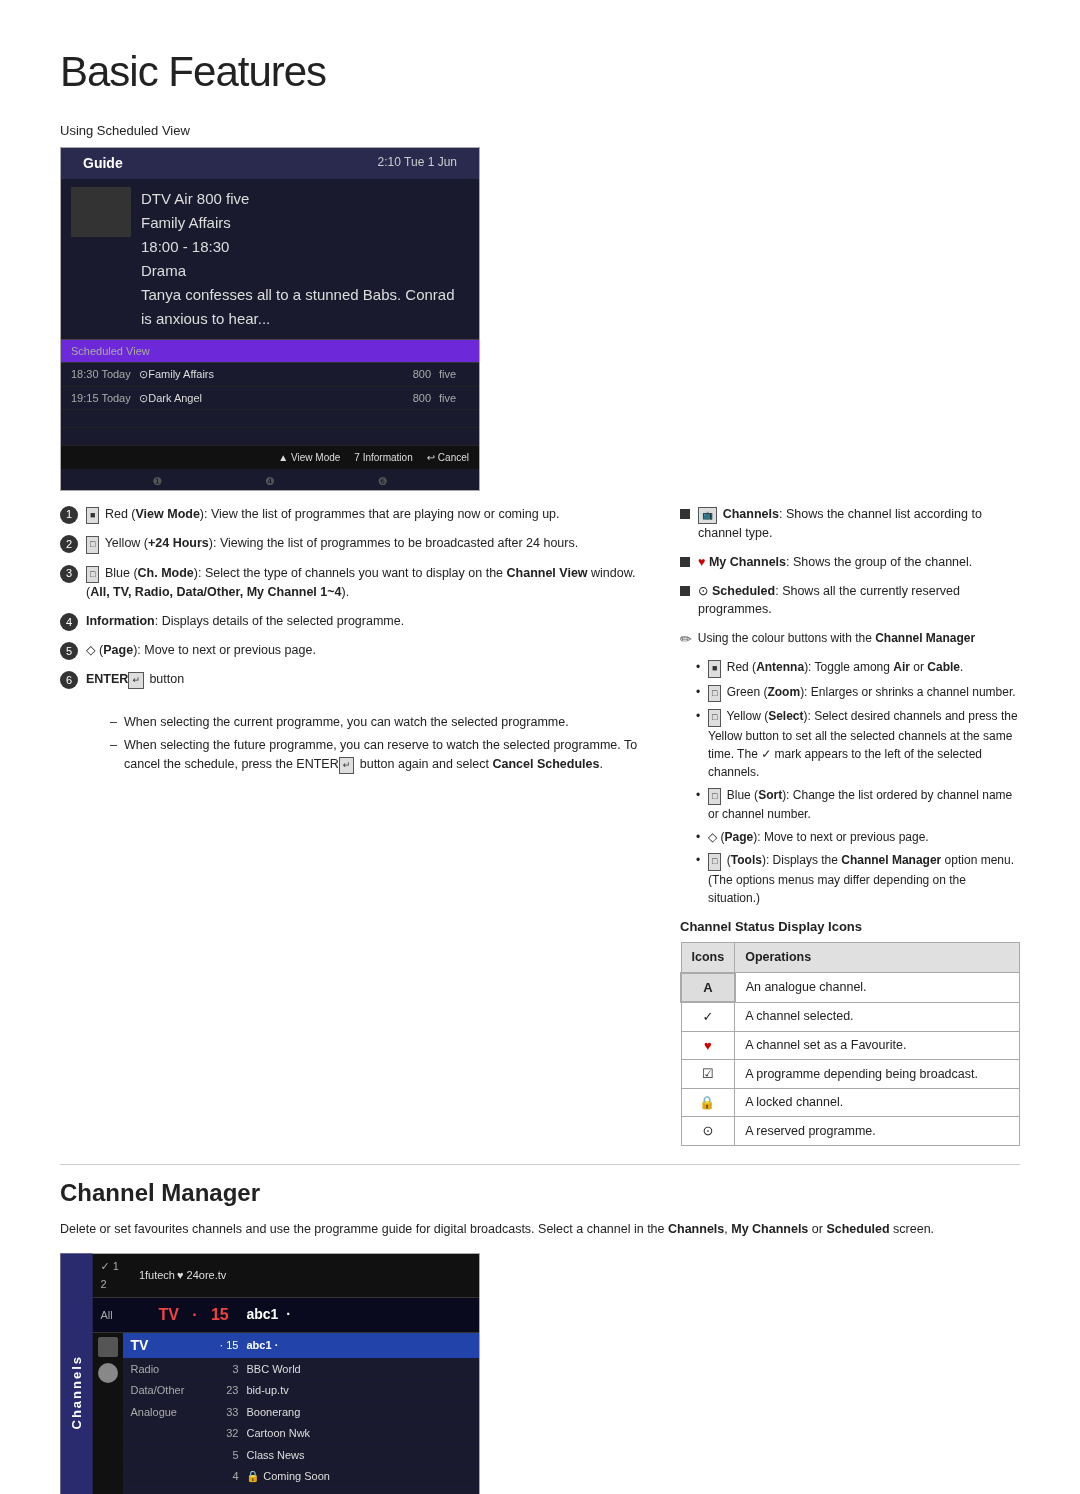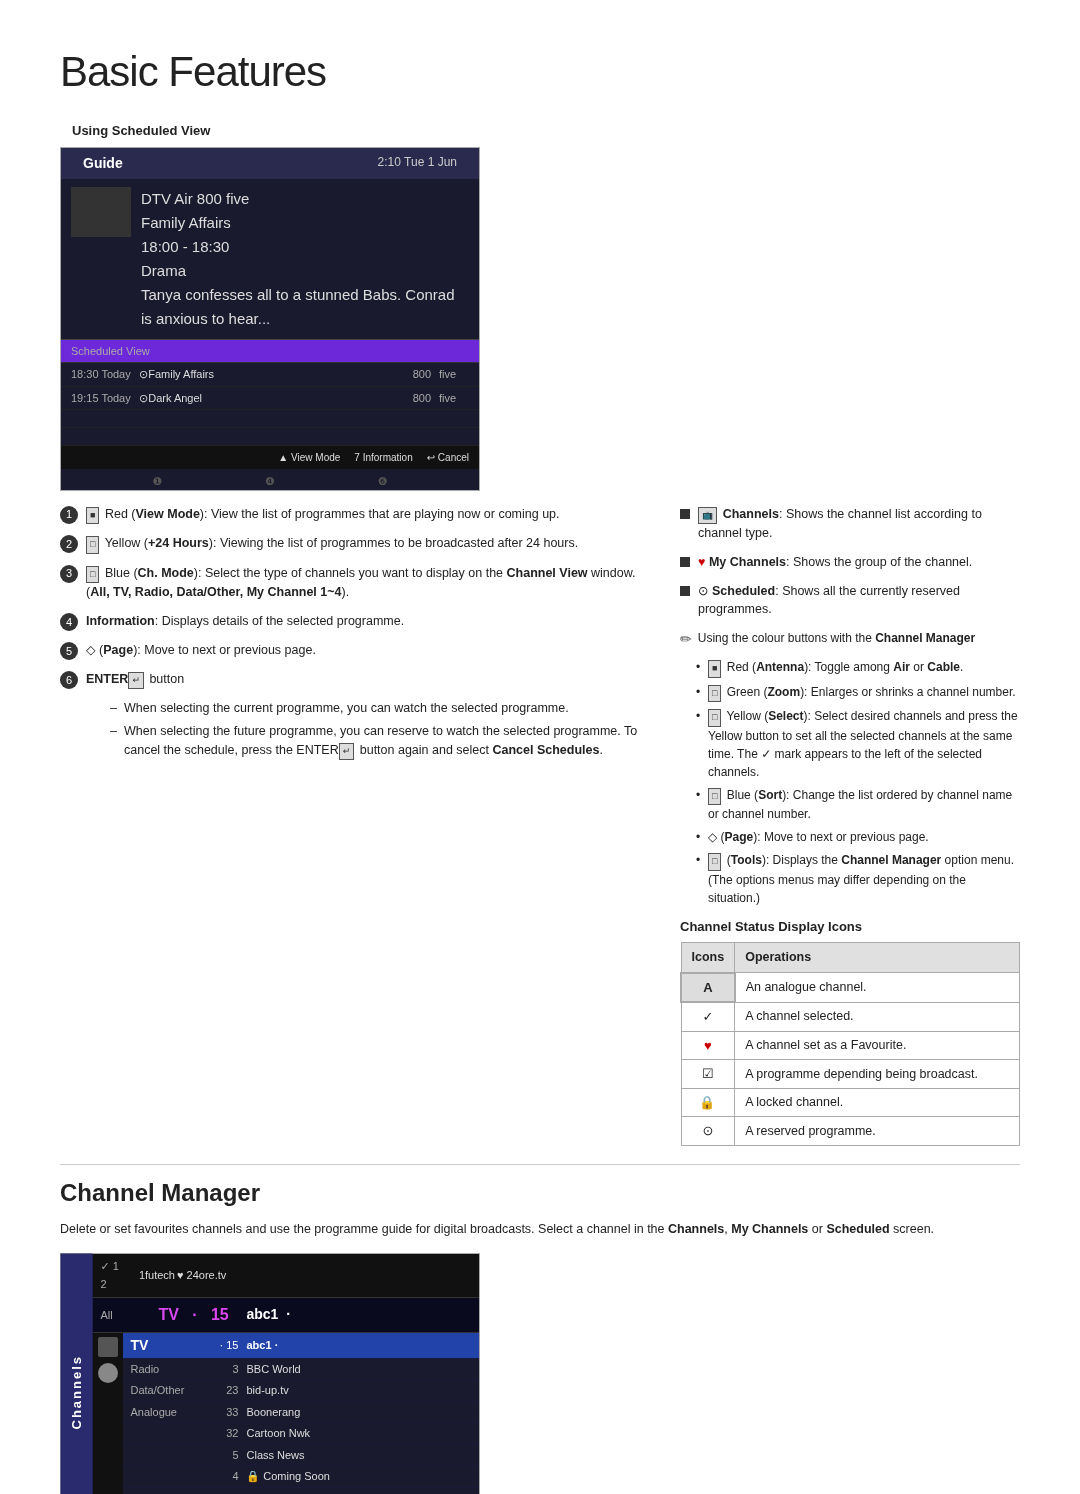--- a/index.html
+++ b/index.html
@@ -14,25 +14,24 @@
       line-height: 1.5;
     }
     h1.page-title {
       font-size: 42px;
       font-weight: 300;
       color: #222;
       margin-bottom: 18px;
       letter-spacing: -1px;
     }
     .section-label {
-      font-weight: bold;
+      font-weight: normal;
       font-size: 13px;
       margin-bottom: 6px;
       display: block;
-      margin-left: 12px;
     }
     
     .guide-box {
       border: 1px solid #aaa;
       background: #1a1a2e;
       color: #fff;
       font-size: 11px;
       margin-bottom: 14px;
       width: 420px;
     }
@@ -127,21 +126,21 @@
       color: #fff;
       font-size: 11px;
       display: flex;
       align-items: center;
       justify-content: center;
       flex-shrink: 0;
       margin-top: 1px;
     }
     .num-item p { font-size: 12.5px; line-height: 1.5; }
     .num-item p b { font-weight: bold; }
-    .sub-bullets { margin-top: 10px; margin-left: 24px; }
+    .sub-bullets { margin-top: 24px; margin-left: 24px; }
     .sub-bullets li { font-size: 12.5px; line-height: 1.5; list-style: none; padding-left: 14px; position: relative; margin-bottom: 4px; }
     .sub-bullets li::before { content: "–"; position: absolute; left: 0; }
     
     .right-bullets { list-style: none; margin: 0; padding: 0; }
     .right-bullets > li {
       display: flex;
       gap: 8px;
       margin-bottom: 10px;
       font-size: 12.5px;
       line-height: 1.5;
@@ -468,21 +467,21 @@
           </div>
           <div style="display:flex;flex-direction:row;gap:2px;">
             <span style="color:#ddd;">1futech</span>
             <span style="color:#ddd;">♥ 24ore.tv</span>
           </div>
         </div>
       </div>
 
       <div class="cm-channels-header" style="background:#0a0a1e;padding:5px 8px;">
         <span style="width:50px;color:#aaa;">All</span>
-        <span style="width:80px;font-size:16px;font-weight:bold;color:#d946ef;">TV &nbsp; · &nbsp; 15</span>
+        <span style="width:80px;font-size:16px;font-weight:bold;color:#ef4444;">TV &nbsp; · &nbsp; 15</span>
         <span style="font-size:14px;font-weight:bold;color:#fff;">abc1 &nbsp;·</span>
       </div>
 
       <div style="display:flex;">
 
         <div style="width:30px;background:#111;display:flex;flex-direction:column;align-items:center;padding-top:4px;gap:2px;">
           <div style="width:20px;height:20px;background:#555;border-radius:2px;margin-bottom:4px;"></div>
           <div style="width:20px;height:20px;background:#888;border-radius:50%;margin-bottom:4px;"></div>
         </div>
         <div style="flex:1;">

